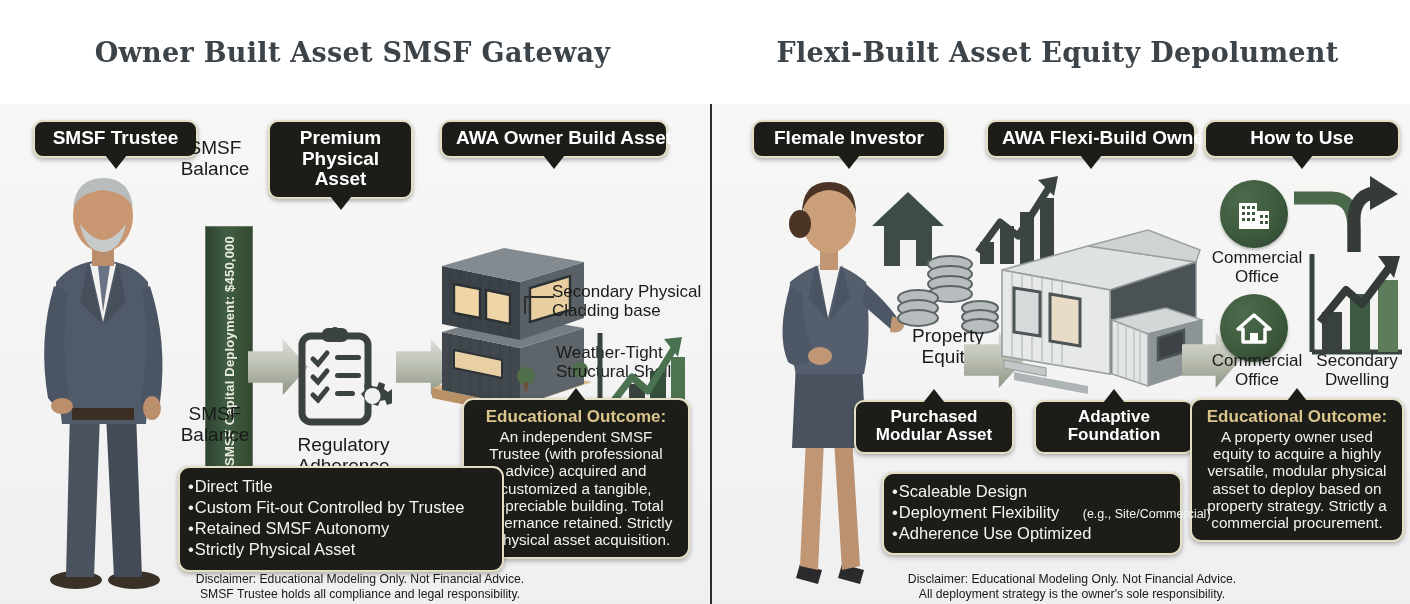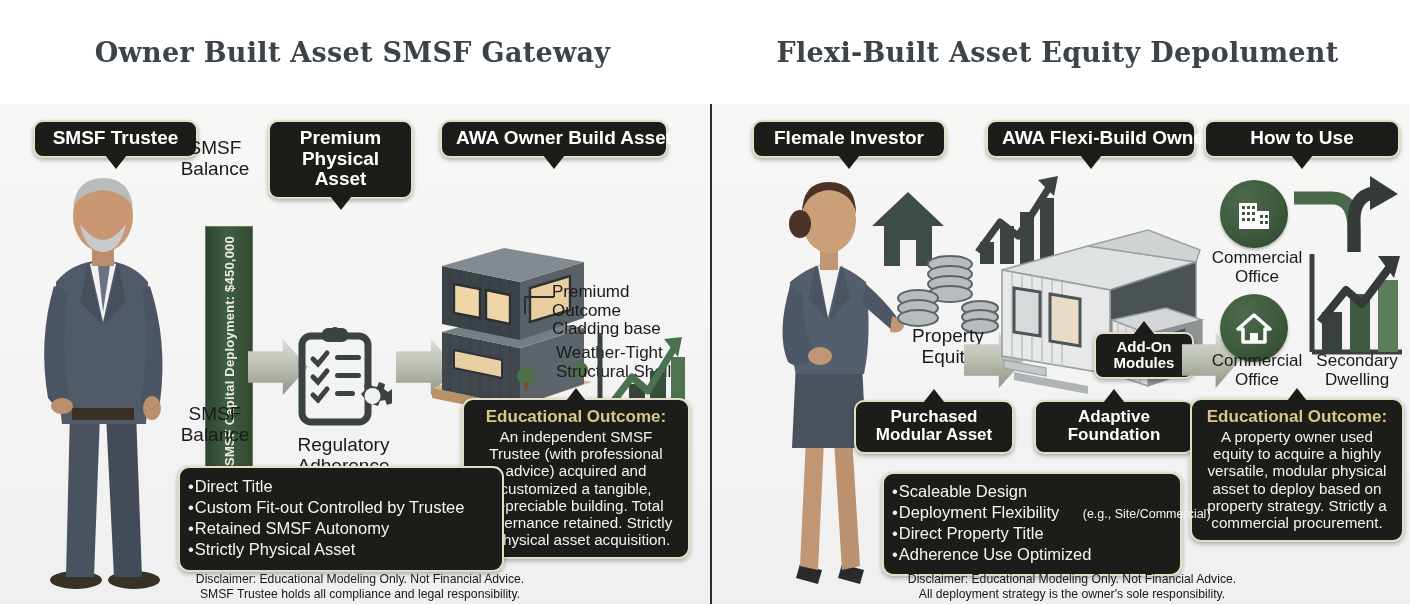--- a/index.html
+++ b/index.html
@@ -325,21 +325,21 @@
         <polygon points="106,96 146,84 146,118 106,130" fill="#e9cfa0" stroke="#2b3034" stroke-width="2.4"></polygon>
 
         <circle cx="102" cy="184" r="9" fill="#4f6f4a"></circle>
         <rect x="100" y="190" width="4" height="9" fill="#6b5338"></rect>
         <circle cx="156" cy="178" r="8" fill="#4f6f4a"></circle>
       </svg>
     </div>
 
     <div class="leader" style="left:524px; top:192px; width:30px; height:2px;"></div>
     <div class="leader" style="left:524px; top:192px; width:2px; height:18px;"></div>
-    <div class="caption sm" style="left:552px; top:179px; width:150px; text-align:left;">Premiumd Outcome
+    <div class="caption sm" style="left:552px; top:179px; width:150px; text-align:left;">Secondary Physical
 Cladding base</div>
 
     <div class="leader" style="left:520px; top:356px; width:32px; height:2px;"></div>
     <div class="leader" style="left:520px; top:340px; width:2px; height:18px;"></div>
     <div class="caption sm" style="left:556px; top:240px; width:146px; text-align:left; top:240px;">Weather-Tight
 Structural Shell</div>
 
     <div class="icon-wrap" style="left:592px; top:225px; width:96px; height:110px;">
       <svg width="96" height="110" viewBox="0 0 96 110">
         <line x1="8" y1="4" x2="8" y2="96" stroke="#39423d" stroke-width="5"></line>
@@ -475,26 +475,24 @@
           <line x1="146" y1="117" x2="146" y2="171"></line>
             <line x1="152" y1="119" x2="152" y2="173"></line>
         </g>
         <polygon points="170,128 196,120 196,142 170,150" fill="#3c4245" stroke="#4d5456" stroke-width="2.5"></polygon>
 
         <polygon points="16,150 58,158 58,166 16,158" fill="#c3c8c8" stroke="#9aa0a1" stroke-width="1.2"></polygon>
         <polygon points="26,162 100,176 100,184 26,170" fill="#aeb4b5"></polygon>
       </svg>
     </div>
 
-    <div class="pill small up" style="left:382px; top:228px; width:100px; white-space:pre-line;">Add-On
-Modules</div>
 
     <div class="arrow" style="left:470px; top:228px; width:58px; height:56px;"></div>
 
-    <div class="pill" style="left:492px; top:16px; width:196px;">How to Use</div>
+    <div class="pill" style="left:492px; top:16px; width:196px;border-radius:11px;">How to Use</div>
 
     <div class="badge" style="left:508px; top:76px; width:68px; height:68px;">
       <svg width="38" height="38" viewBox="0 0 38 38">
         <rect x="4" y="8" width="18" height="26" fill="#ffffff"></rect>
         <rect x="22" y="16" width="12" height="18" fill="#ffffff"></rect>
         <g fill="#3d5a3c">
           <rect x="7" y="11" width="3" height="3"></rect>
             <rect x="12" y="11" width="3" height="3"></rect>
             <rect x="17" y="11" width="3" height="3"></rect>
           <rect x="7" y="17" width="3" height="3"></rect>
@@ -552,21 +550,20 @@
 
     <div class="infobox pointer-top" style="left:478px; top:294px; width:214px;">
       <span class="outcome-head">Educational Outcome:</span>
       <span class="outcome-body">A property owner used equity to acquire a highly versatile, modular physical asset to deploy based on property strategy. Strictly a commercial procurement.</span>
     </div>
 
     <div class="infobox" style="left:170px; top:368px; width:300px; padding:7px 8px 9px 8px;">
       <ul class="bullets">
         <li><span class="dot">•</span><span>Scaleable Design</span><span class="fine"></span></li>
         <li><span class="dot">•</span><span>Deployment Flexibility</span><span class="fine"> (e.g., Site/Commercial)</span></li>
-        <li><span class="dot">•</span><span>Direct Property Title</span><span class="fine"></span></li>
         <li><span class="dot">•</span><span>Adherence Use Optimized</span><span class="fine"></span></li>
       </ul>
     </div>
 
     <div class="disclaimer" style="left:145px; top:468px; width:430px;">Disclaimer: Educational Modeling Only. Not Financial Advice.
 All deployment strategy is the owner's sole responsibility.</div>
   </div>
 
   <div class="divider"></div>
 </div>

